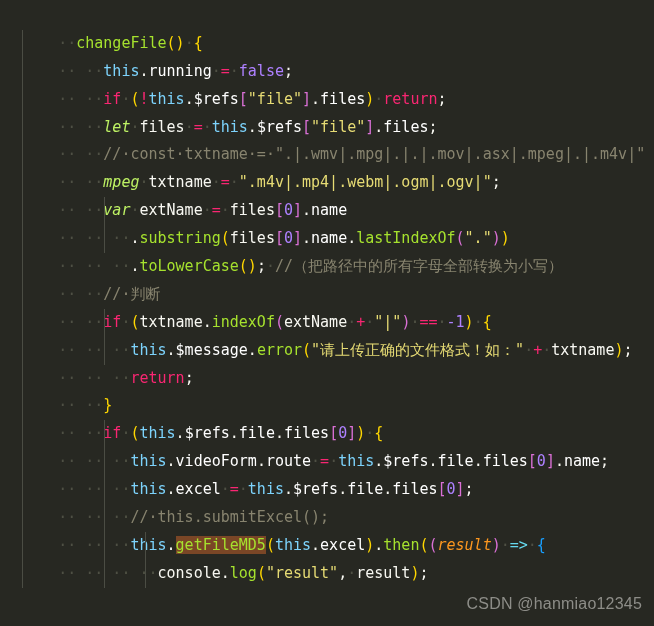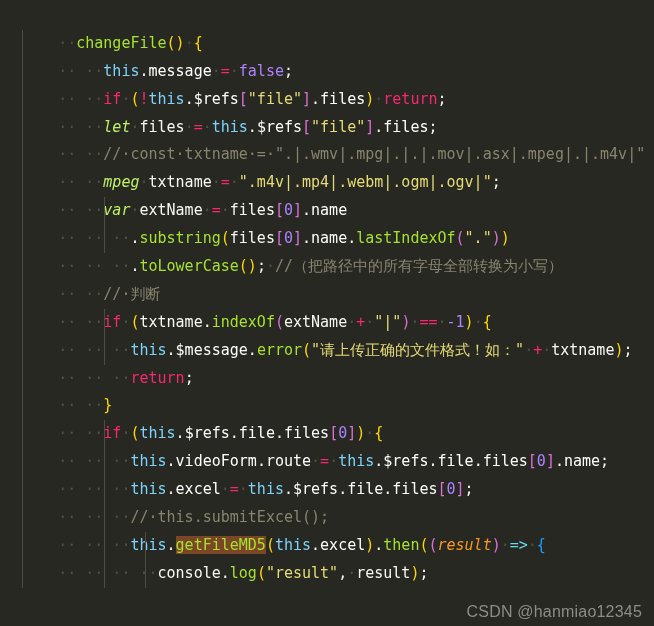--- a/index.html
+++ b/index.html
@@ -58,40 +58,40 @@
   .paren1  { color: #ffd700; }
   .paren2  { color: #da70d6; }
   .paren3  { color: #179fff; }
   .cmt     { color: #88846f; }
   .plain   { color: #f8f8f2; }
   .arrow   { color: #66d9ef; }
   .hl      { background: #7a4626; }
   .watermark {
     position: absolute;
     right: 12px;
-    bottom: 0;
+    bottom: 8px;
     color: #8d8d88;
     font-family: "Liberation Sans", sans-serif;
     font-size: 16px;
     letter-spacing: 0.2px;
     user-select: none;
   }
 </style>
 </head>
 <body>
 
 <div id="editor">
   <div class="code-area">
 
     <div class="line">
       <span class="ws">··</span><span class="fn-def">changeFile</span><span class="paren1">()</span><span class="ws">·</span><span class="paren1">{</span>
     </div>
 
     <div class="line">
-      <span class="guide" style="left:22px"></span><span class="ws">··&nbsp;··</span><span class="this">this</span><span class="punc">.</span><span class="prop">message</span><span class="ws">·</span><span class="op">=</span><span class="ws">·</span><span class="num">false</span><span class="punc">;</span>
+      <span class="guide" style="left:22px"></span><span class="ws">··&nbsp;··</span><span class="this">this</span><span class="punc">.</span><span class="prop">running</span><span class="ws">·</span><span class="op">=</span><span class="ws">·</span><span class="num">false</span><span class="punc">;</span>
     </div>
 
     <div class="line">
       <span class="guide" style="left:22px"></span><span class="ws">··&nbsp;··</span><span class="kw">if</span><span class="ws">·</span><span class="paren1">(</span><span class="op">!</span><span class="this">this</span><span class="punc">.</span><span class="prop">$refs</span><span class="paren2">[</span><span class="str">"file"</span><span class="paren2">]</span><span class="punc">.</span><span class="prop">files</span><span class="paren1">)</span><span class="ws">·</span><span class="kw">return</span><span class="punc">;</span>
     </div>
 
     <div class="line">
       <span class="guide" style="left:22px"></span><span class="ws">··&nbsp;··</span><span class="kw2">let</span><span class="ws">·</span><span class="plain">files</span><span class="ws">·</span><span class="op">=</span><span class="ws">·</span><span class="this">this</span><span class="punc">.</span><span class="prop">$refs</span><span class="paren2">[</span><span class="str">"file"</span><span class="paren2">]</span><span class="punc">.</span><span class="prop">files</span><span class="punc">;</span>
     </div>
 

